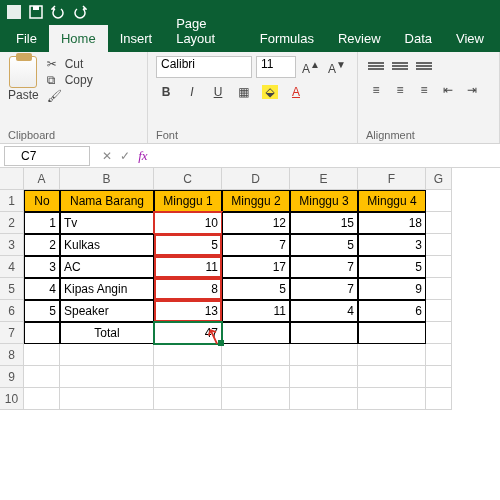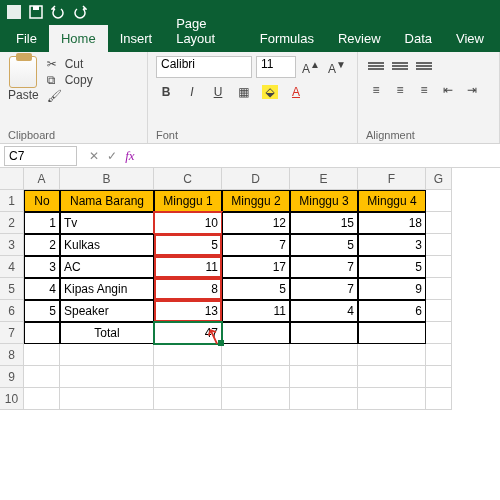--- a/index.html
+++ b/index.html
@@ -21,21 +21,21 @@
   .font-row { display:flex; gap:4px; align-items:center; }
   .font-sel, .size-sel { border:1px solid #c5c5c5; background:#fff; height:22px; font-size:12px; padding:0 16px 0 4px; }
   .font-sel { width:96px; } .size-sel { width:40px; }
   .aa { font-size:12px; color:#444; padding:0 2px; }
   .font-row2 { display:flex; gap:6px; align-items:center; margin-top:4px; }
   .fbtn { width:20px; height:20px; display:flex; align-items:center; justify-content:center; color:#444; }
   .align-grid { display:flex; gap:4px; }
   .abar { display:flex; flex-direction:column; gap:1px; width:16px; }
   .abar span { height:2px; background:#666; }
   .fxbar { display:flex; align-items:center; border-bottom:1px solid #d4d4d4; height:24px; background:#fff; }
-  .nbox { width:73px; border:1px solid #c5c5c5; height:20px; margin:12px 4px; padding:0 4px; font-size:12px; display:flex; align-items:center; background:#fff; }
+  .nbox { width:86px; border:1px solid #c5c5c5; height:20px; margin:12px 4px; padding:0 16px; font-size:12px; display:flex; align-items:center; background:#fff; }
   .fx-icons { display:flex; gap:8px; padding:0 8px; color:#8a8a8a; align-items:center; }
   .fx-lbl { font-style:italic; font-family:"Times New Roman",serif; font-size:13px; color:#a21caf; }
   .fx-input { flex:1; border:2px solid #d93025; height:20px; margin:2px 4px 2px 0; padding:0 4px; font-size:12px; display:flex; align-items:center; background:#fff; max-width:150px; }
   .sheet { display:grid; grid-template-columns:24px 36px 94px 68px 68px 68px 68px 26px; }
   .hd, .rh, .cell { border:1px solid #d4d4d4; border-top:none; border-left:none; height:22px; display:flex; align-items:center; font-size:12px; padding:0 3px; background:#fff; }
   .hd { background:#f3f3f3; justify-content:center; color:#555; }
   .rh { background:#f3f3f3; justify-content:center; color:#555; }
   .corner { background:#f3f3f3; border-right:1px solid #d4d4d4; border-bottom:1px solid #d4d4d4; }
   .th { background:#ffc000; font-weight:normal; justify-content:center; border:1px solid #000 !important; }
   .bcell { border:1px solid #000 !important; }

